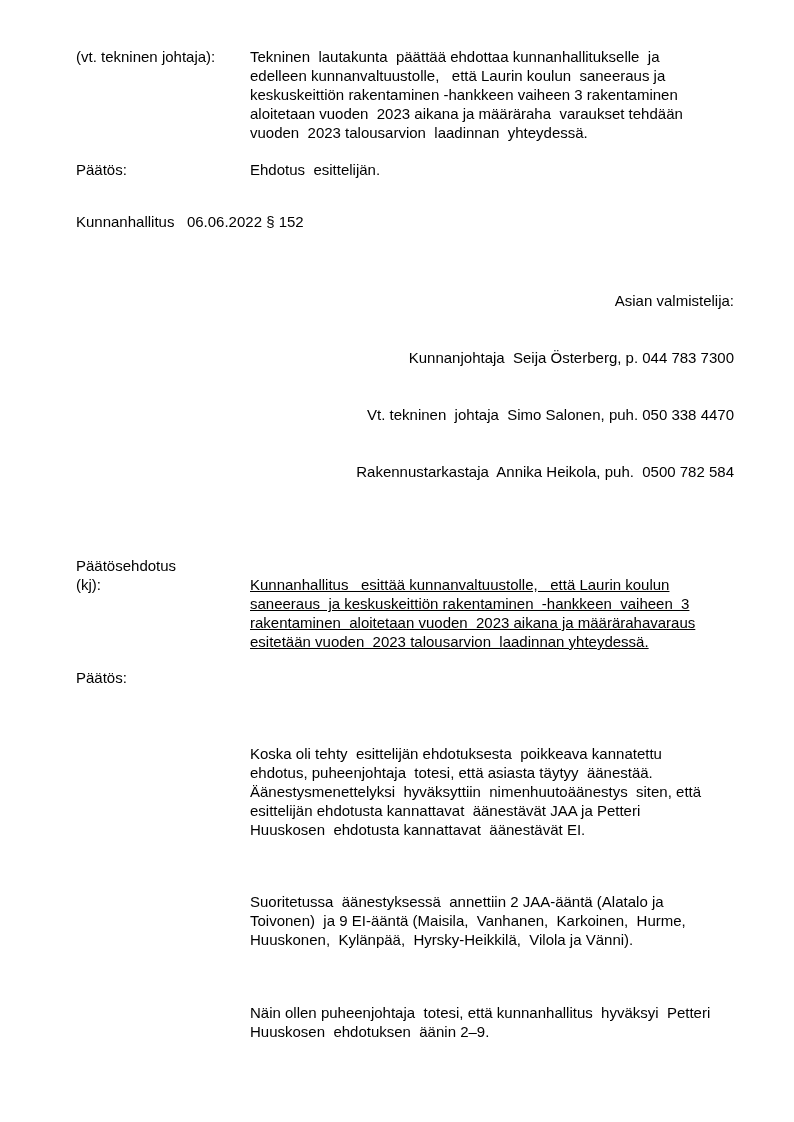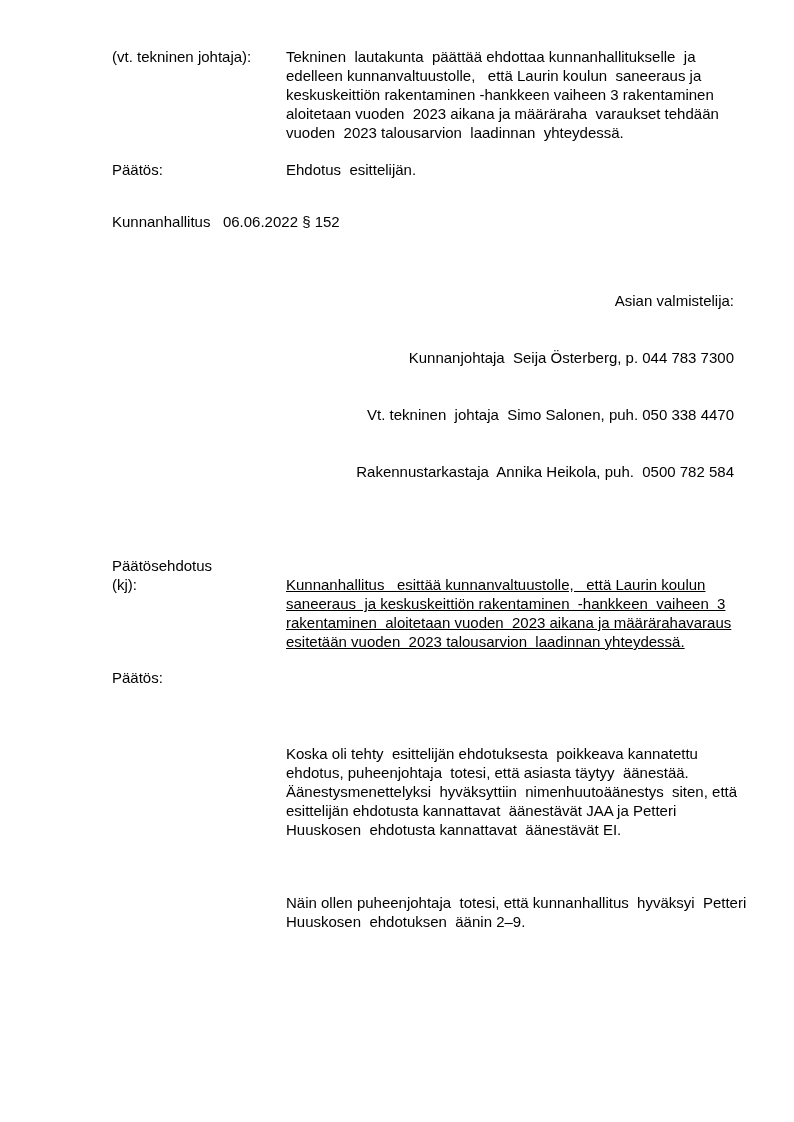--- a/index.html
+++ b/index.html
@@ -10,21 +10,21 @@
   .page {
     position: relative;
     width: 794px;
     height: 1122px;
     background: #ffffff;
     color: #000000;
     font-family: "Liberation Sans", "DejaVu Sans", sans-serif;
     font-size: 15px;
     line-height: 19px;
     box-sizing: border-box;
-    padding: 47px 60px 0 112px;
+    padding: 47px 60px 0 76px;
     overflow: hidden;
   }
   .pre { white-space: pre; }
   .row { display: flex; align-items: flex-start; }
   .row .label {
     flex: 0 0 174px;
     width: 174px;
     white-space: pre;
   }
   .row .body {
@@ -84,18 +84,21 @@
   </div>
 
   <div class="pre mt-17">Päätös:</div>
 
   <div class="indent">
     <p class="mt-19">Koska oli tehty  esittelijän ehdotuksesta  poikkeava kannatettu
 ehdotus, puheenjohtaja  totesi, että asiasta täytyy  äänestää.
 Äänestysmenettelyksi  hyväksyttiin  nimenhuutoäänestys  siten, että
 esittelijän ehdotusta kannattavat  äänestävät JAA ja Petteri
 Huuskosen  ehdotusta kannattavat  äänestävät EI.</p>
+    <p class="mt-15">Suoritetussa  äänestyksessä  annettiin 2 JAA-ääntä (Alatalo ja
+Toivonen)  ja 9 EI-ääntä (Maisila,  Vanhanen,  Karkoinen,  Hurme,
+Huuskonen,  Kylänpää,  Hyrsky-Heikkilä,  Vilola ja Vänni).</p>
     <p class="mt-16">Näin ollen puheenjohtaja  totesi, että kunnanhallitus  hyväksyi  Petteri
 Huuskosen  ehdotuksen  äänin 2–9.</p>
     
   </div>
 
 </div>
 
 </body></html>

